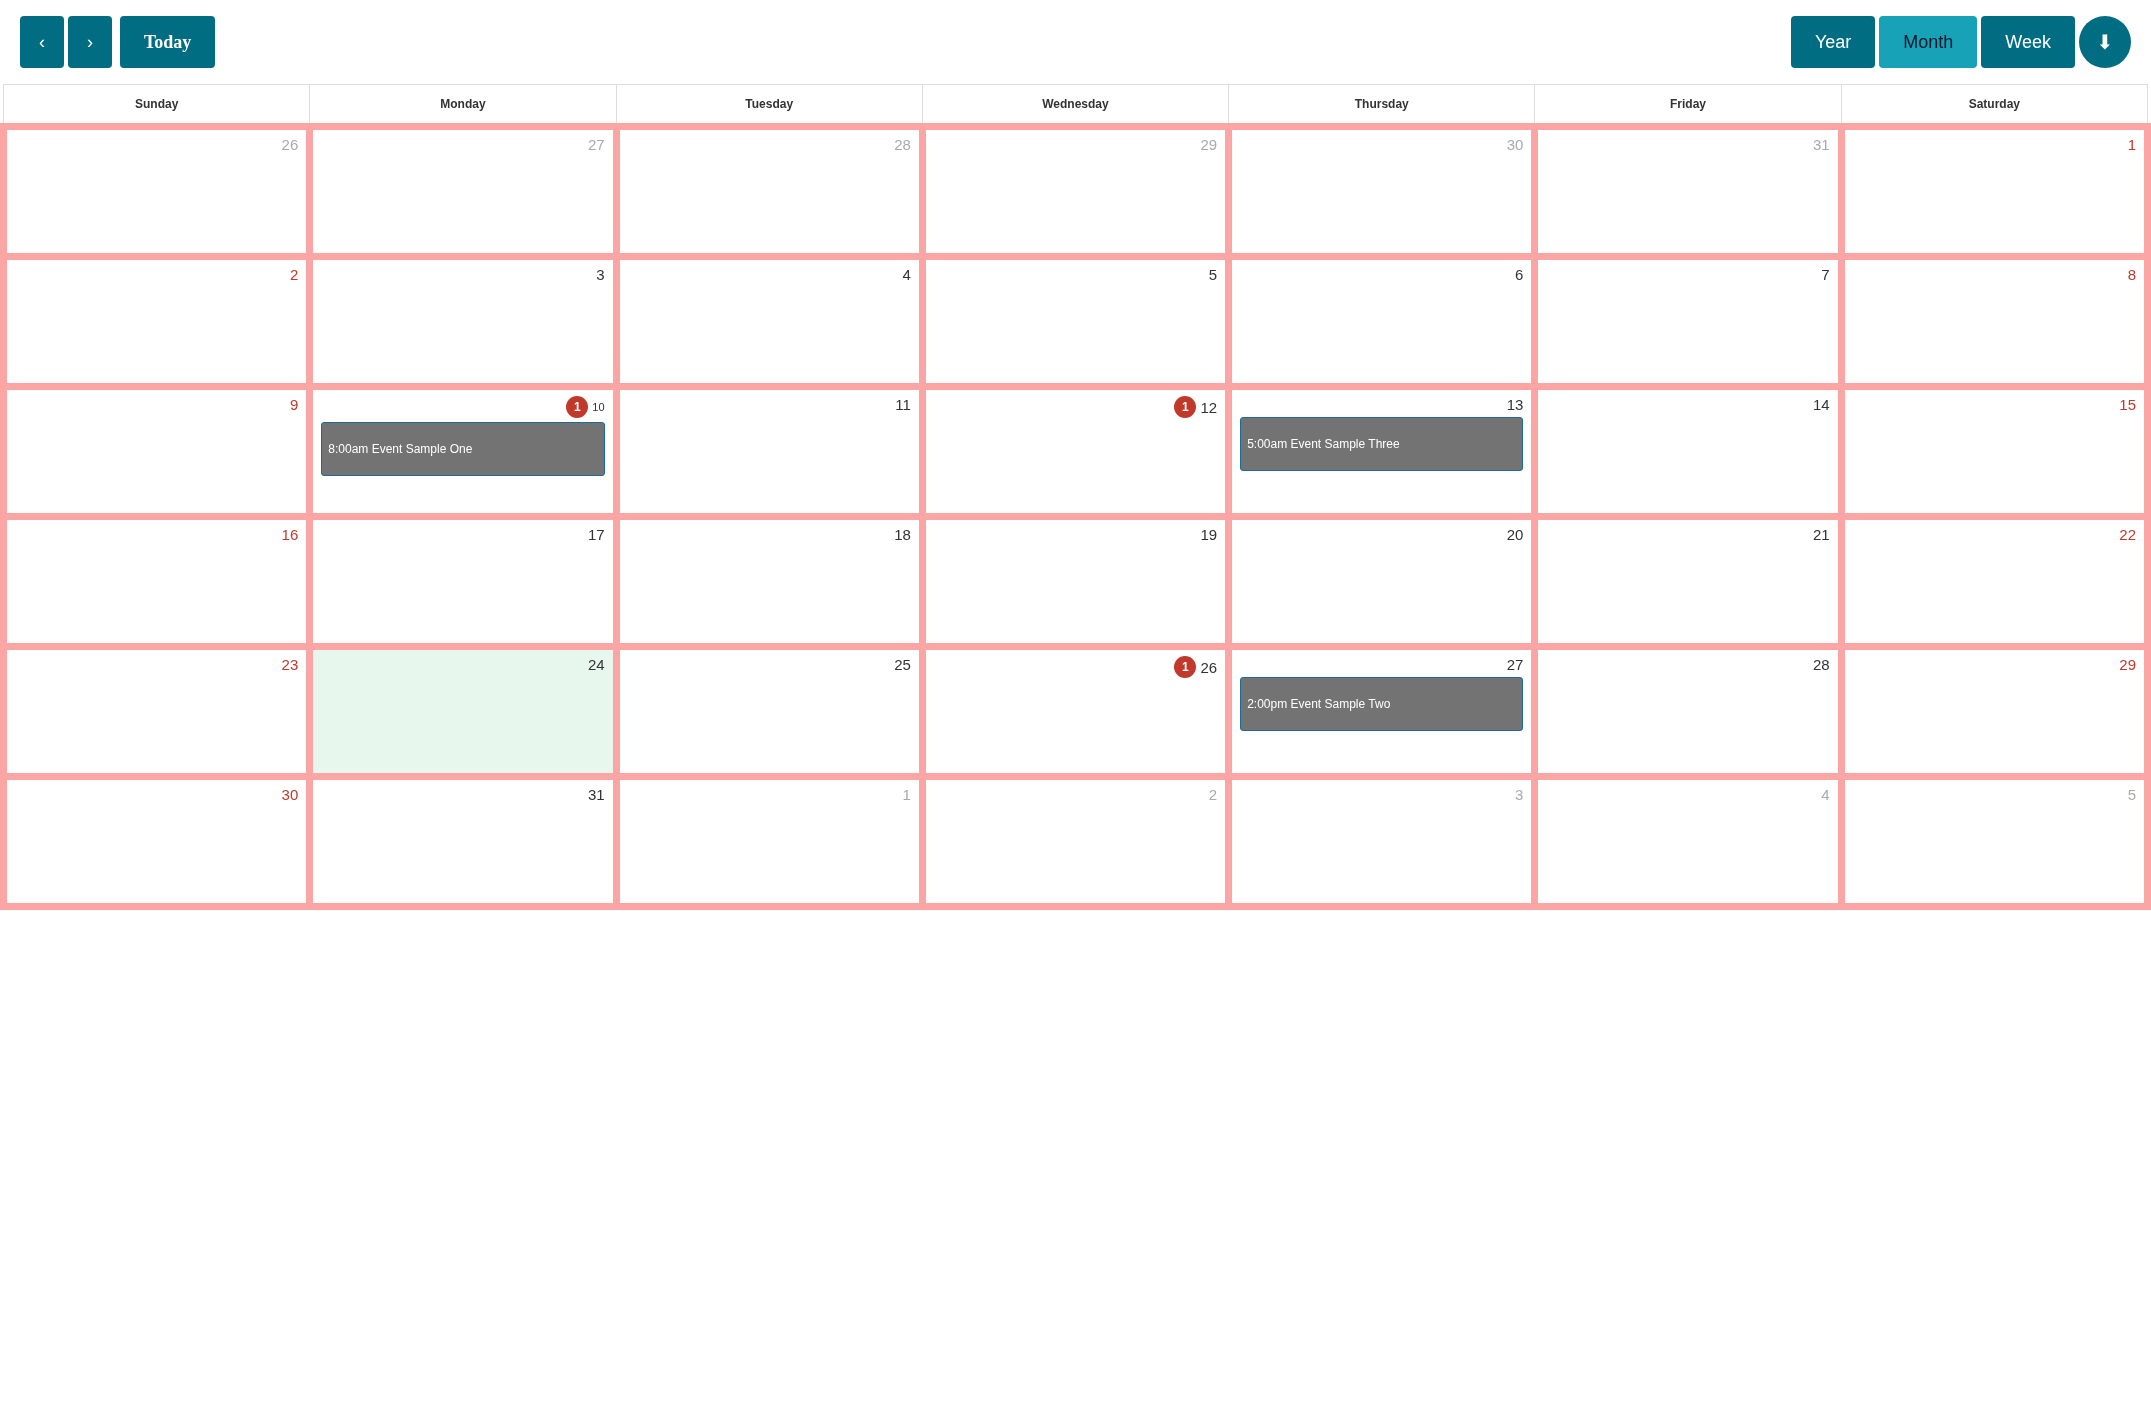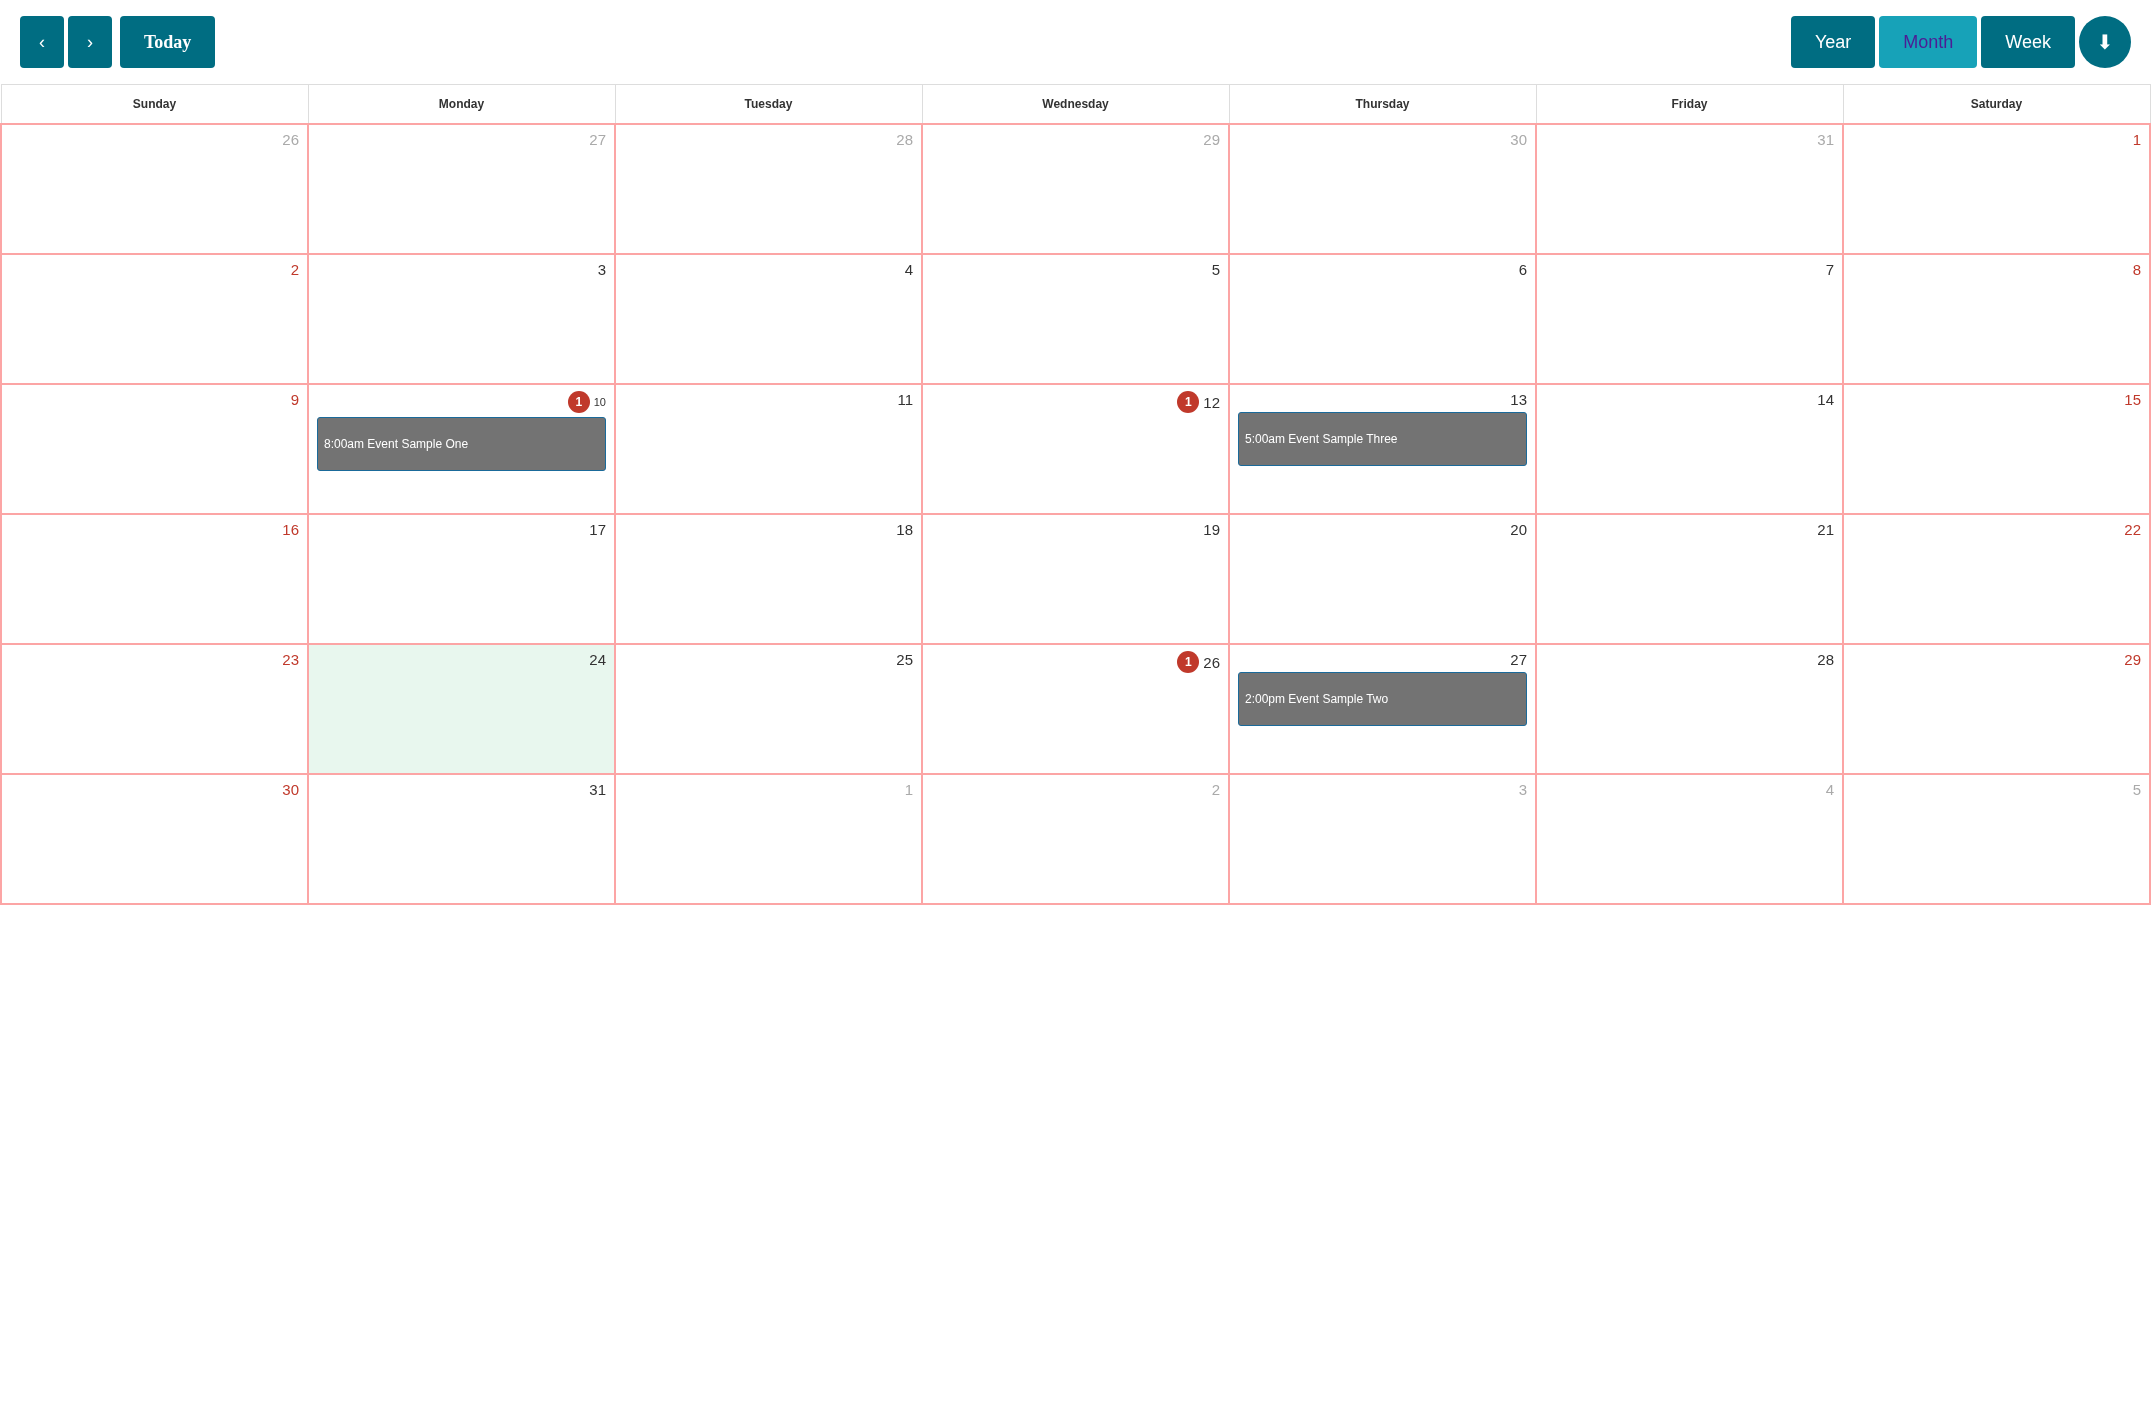--- a/index.html
+++ b/index.html
@@ -45,21 +45,21 @@
       color: #fff;
       border: none;
       border-radius: 4px;
       padding: 0 24px;
       height: 52px;
       font-size: 18px;
       cursor: pointer;
     }
     .view-btn.active {
       background: #17a2b8;
-      color: #4c1d95;
+      color: #0f172a;
     }
     .download-btn {
       background: #006d82;
       color: #fff;
       border: none;
       border-radius: 50%;
       width: 52px;
       height: 52px;
       font-size: 20px;
       cursor: pointer;
@@ -74,21 +74,21 @@
     }
     .calendar th {
       border: 1px solid #ddd;
       padding: 12px 8px;
       text-align: center;
       font-weight: bold;
       font-size: 12px;
       background: #fff;
     }
     .calendar td {
-      border: 2px solid #fca5a5;
+      border: 7px solid #fca5a5;
       vertical-align: top;
       width: 14.2857%;
       height: 130px;
       padding: 6px 8px;
       background: #fff;
     }
 
     .event-badge {
       display: inline-flex;
       align-items: center;

